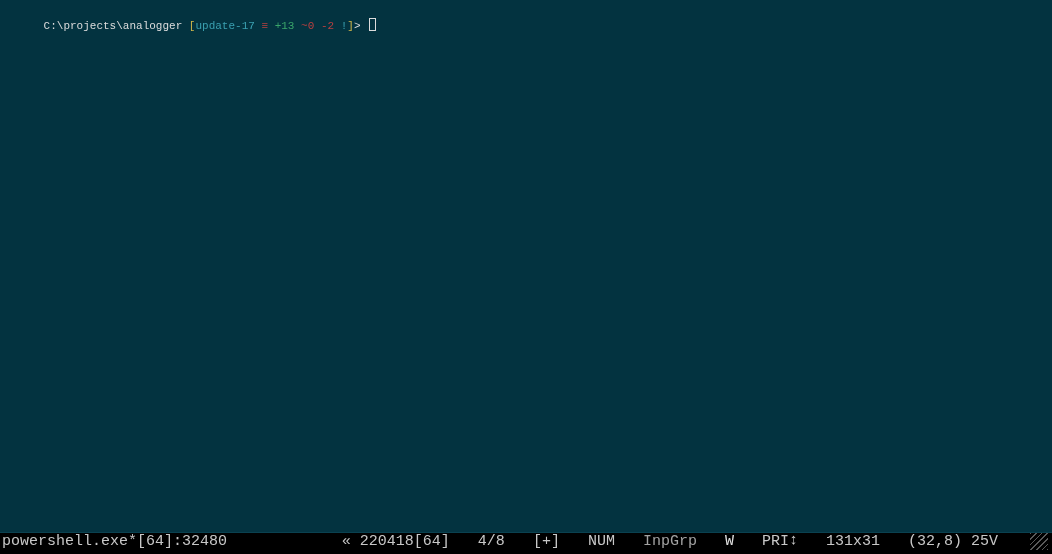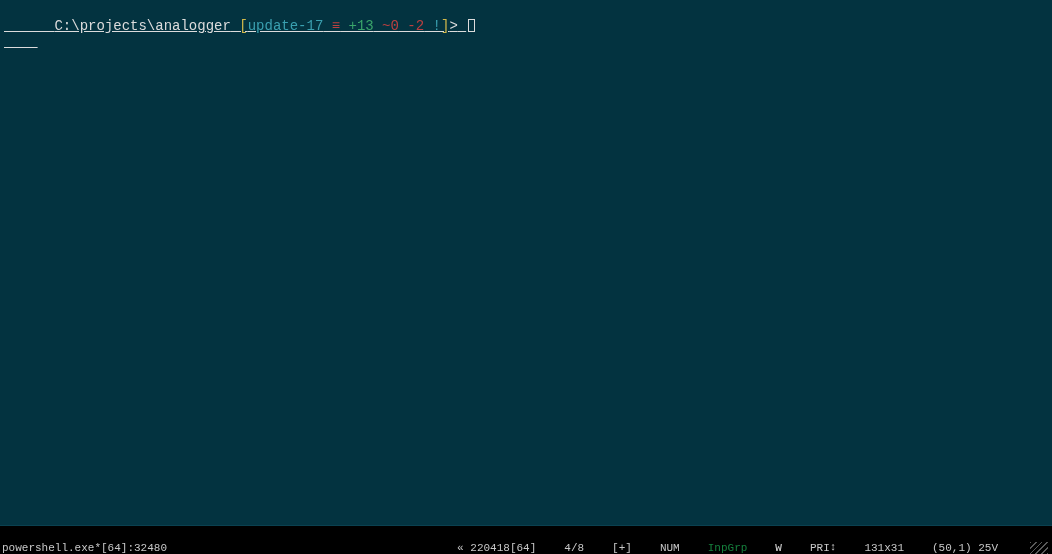--- a/index.html
+++ b/index.html
@@ -24,64 +24,63 @@
     }
     .terminal-body {
       flex: 1;
       padding: 2px 4px;
       background: #033340;
       position: relative;
     }
     .prompt-line {
       white-space: pre;
       line-height: 16px;
-      font-size: 14px;
-      text-decoration: underline;
+      font-size: 11px;
     }
     .path { color: #dcdcdc; }
     .bracket { color: #d0b84a; }
     .branch { color: #3aa0b0; }
     .equiv { color: #bb4040; }
     .plus { color: #3aa56a; }
     .tilde { color: #bb4040; }
     .minus { color: #bb4040; }
     .bang { color: #3aa0b0; }
     .angle { color: #dcdcdc; }
     .cursor {
       display: inline-block;
       width: 7px;
       height: 13px;
       border: 1px solid #dcdcdc;
       margin-left: 2px;
       vertical-align: -2px;
       background: transparent;
     }
     .statusbar {
-      height: 29px;
+      height: 22px;
       background: #000000;
       color: #c8c8c8;
       display: flex;
-      align-items: flex-end;
-      font-size: 11px;
+      align-items: flex-start;
+      font-size: 15px;
       padding: 0 2px;
       white-space: nowrap;
       border-top: 1px solid #0a4150;
     }
     .status-left {
       flex: 0 0 auto;
     }
     .status-right {
       margin-left: auto;
       display: flex;
       align-items: center;
       gap: 28px;
       padding-right: 2px;
     }
     .seg { color: #c8c8c8; }
-    .seg-dim { color: #15803d; }
+    .seg-dim { color: #a3a3a3; }
     .seg-w { color: #e0e0e0; font-weight: normal; }
     .resize-grip {
       width: 18px;
       align-self: stretch;
       background: repeating-linear-gradient(
         135deg,
         #5a5a5a 0px,
         #5a5a5a 1px,
         #000000 1px,
         #000000 4px
@@ -109,17 +108,17 @@
     </div>
     <div class="status-right">
       <span class="seg"><span>«</span> <span>220418[64]</span></span>
       <span class="seg">4/8</span>
       <span class="seg">[+]</span>
       <span class="seg">NUM</span>
       <span class="seg-dim">InpGrp</span>
       <span class="seg-w">W</span>
       <span class="seg"><span>PRI</span><span class="tilde-glyph">↕</span></span>
       <span class="seg">131x31</span>
-      <span class="seg">(50,1) 25V</span>
+      <span class="seg">(32,8) 25V</span>
       <div class="resize-grip"></div>
     </div>
   </div>
 </div>
 
 </body></html>

